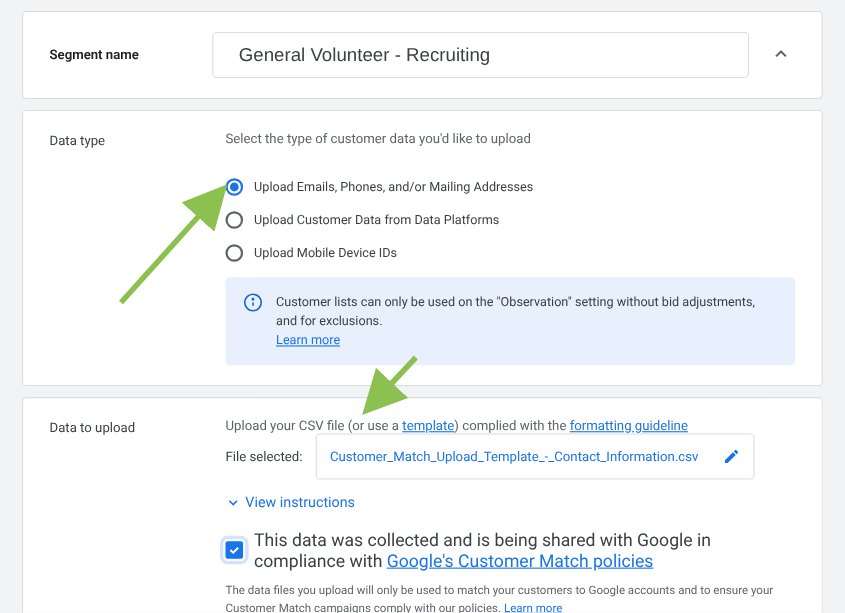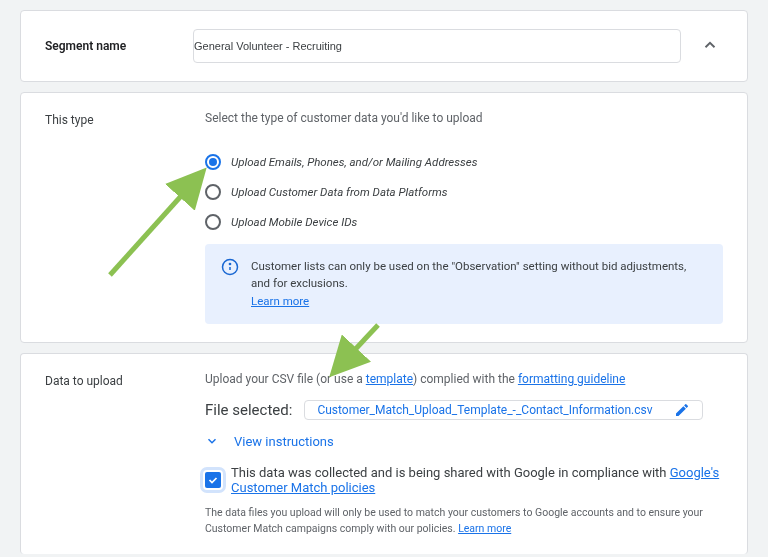--- a/index.html
+++ b/index.html
@@ -29,22 +29,22 @@
       width: 140px;
       font-weight: 600;
       font-size: 12px;
       color: #202124;
       flex-shrink: 0;
     }
     .segment-input {
       flex: 1;
       border: 1px solid #dadce0;
       border-radius: 4px;
-      padding: 10px 0;
-      font-size: 11px;
+      padding: 10px 23px;
+      font-size: 17px;
       color: #3c4043;
       background: #fff;
     }
     .chevron-btn {
       background: none;
       border: none;
       cursor: pointer;
       padding: 4px;
       margin-left: 8px;
     }
@@ -66,21 +66,20 @@
       font-size: 12px;
       color: #5f6368;
       margin-bottom: 29px;
     }
     .radio-row {
       display: flex;
       align-items: center;
       gap: 10px;
       margin-bottom: 14px;
       cursor: pointer;
-      font-style: italic;
     }
     .radio {
       width: 16px;
       height: 16px;
       border-radius: 50%;
       border: 2px solid #5f6368;
       display: flex;
       align-items: center;
       justify-content: center;
       flex-shrink: 0;
@@ -117,52 +116,51 @@
       line-height: 1.5;
     }
     .link {
       color: #1a73e8;
       text-decoration: underline;
       cursor: pointer;
     }
     .upload-desc {
       font-size: 12px;
       color: #5f6368;
-      margin-bottom: 14px;
     }
     .file-row {
       display: flex;
       align-items: center;
       gap: 12px;
       margin-bottom: 14px;
     }
     .file-label {
-      font-size: 15px;
+      font-size: 12px;
       color: #3c4043;
     }
     .file-box {
       border: 1px solid #dadce0;
       border-radius: 4px;
-      padding: 1px 12px;
+      padding: 12px 12px;
       display: flex;
       align-items: center;
       gap: 22px;
     }
     .file-name {
       font-size: 12px;
       color: #1a73e8;
     }
     .pencil-icon {
       color: #1a73e8;
       cursor: pointer;
     }
     .view-instr {
       display: flex;
       align-items: center;
-      gap: 15px;
+      gap: 4px;
       color: #1a73e8;
       font-size: 13px;
       cursor: pointer;
       margin-bottom: 16px;
     }
     .compliance-row {
       display: flex;
       align-items: center;
       gap: 10px;
       margin-bottom: 10px;
@@ -173,21 +171,21 @@
       background: #1a73e8;
       border-radius: 2px;
       display: flex;
       align-items: center;
       justify-content: center;
       flex-shrink: 0;
       outline: 3px solid #d2e3fc;
       outline-offset: 2px;
     }
     .compliance-text {
-      font-size: 13px;
+      font-size: 16px;
       color: #3c4043;
     }
     .fine-print {
       font-size: 10.5px;
       color: #5f6368;
       line-height: 1.5;
     }
     .arrow {
       position: absolute;
       pointer-events: none;
@@ -200,21 +198,21 @@
   <div class="field-label">Segment name</div>
   <input type="text" class="segment-input" value="General Volunteer - Recruiting" style="">
   <button class="chevron-btn">
     <svg width="18" height="18" viewBox="0 0 24 24" fill="none" stroke="#5f6368" stroke-width="2.5">
         <polyline points="6 15 12 9 18 15"></polyline>
       </svg>
   </button>
 </div>
 
 <div class="card section-card">
-  <div class="left-col">This type</div>
+  <div class="left-col">Data type</div>
   <div class="right-col">
     <div class="desc">Select the type of customer data you'd like to upload</div>
 
     <div class="radio-row">
       <div class="radio selected"></div>
       <span class="radio-label">Upload Emails, Phones, and/or Mailing Addresses</span>
     </div>
     <div class="radio-row">
       <div class="radio"></div>
       <span class="radio-label">Upload Customer Data from Data Platforms</span>

